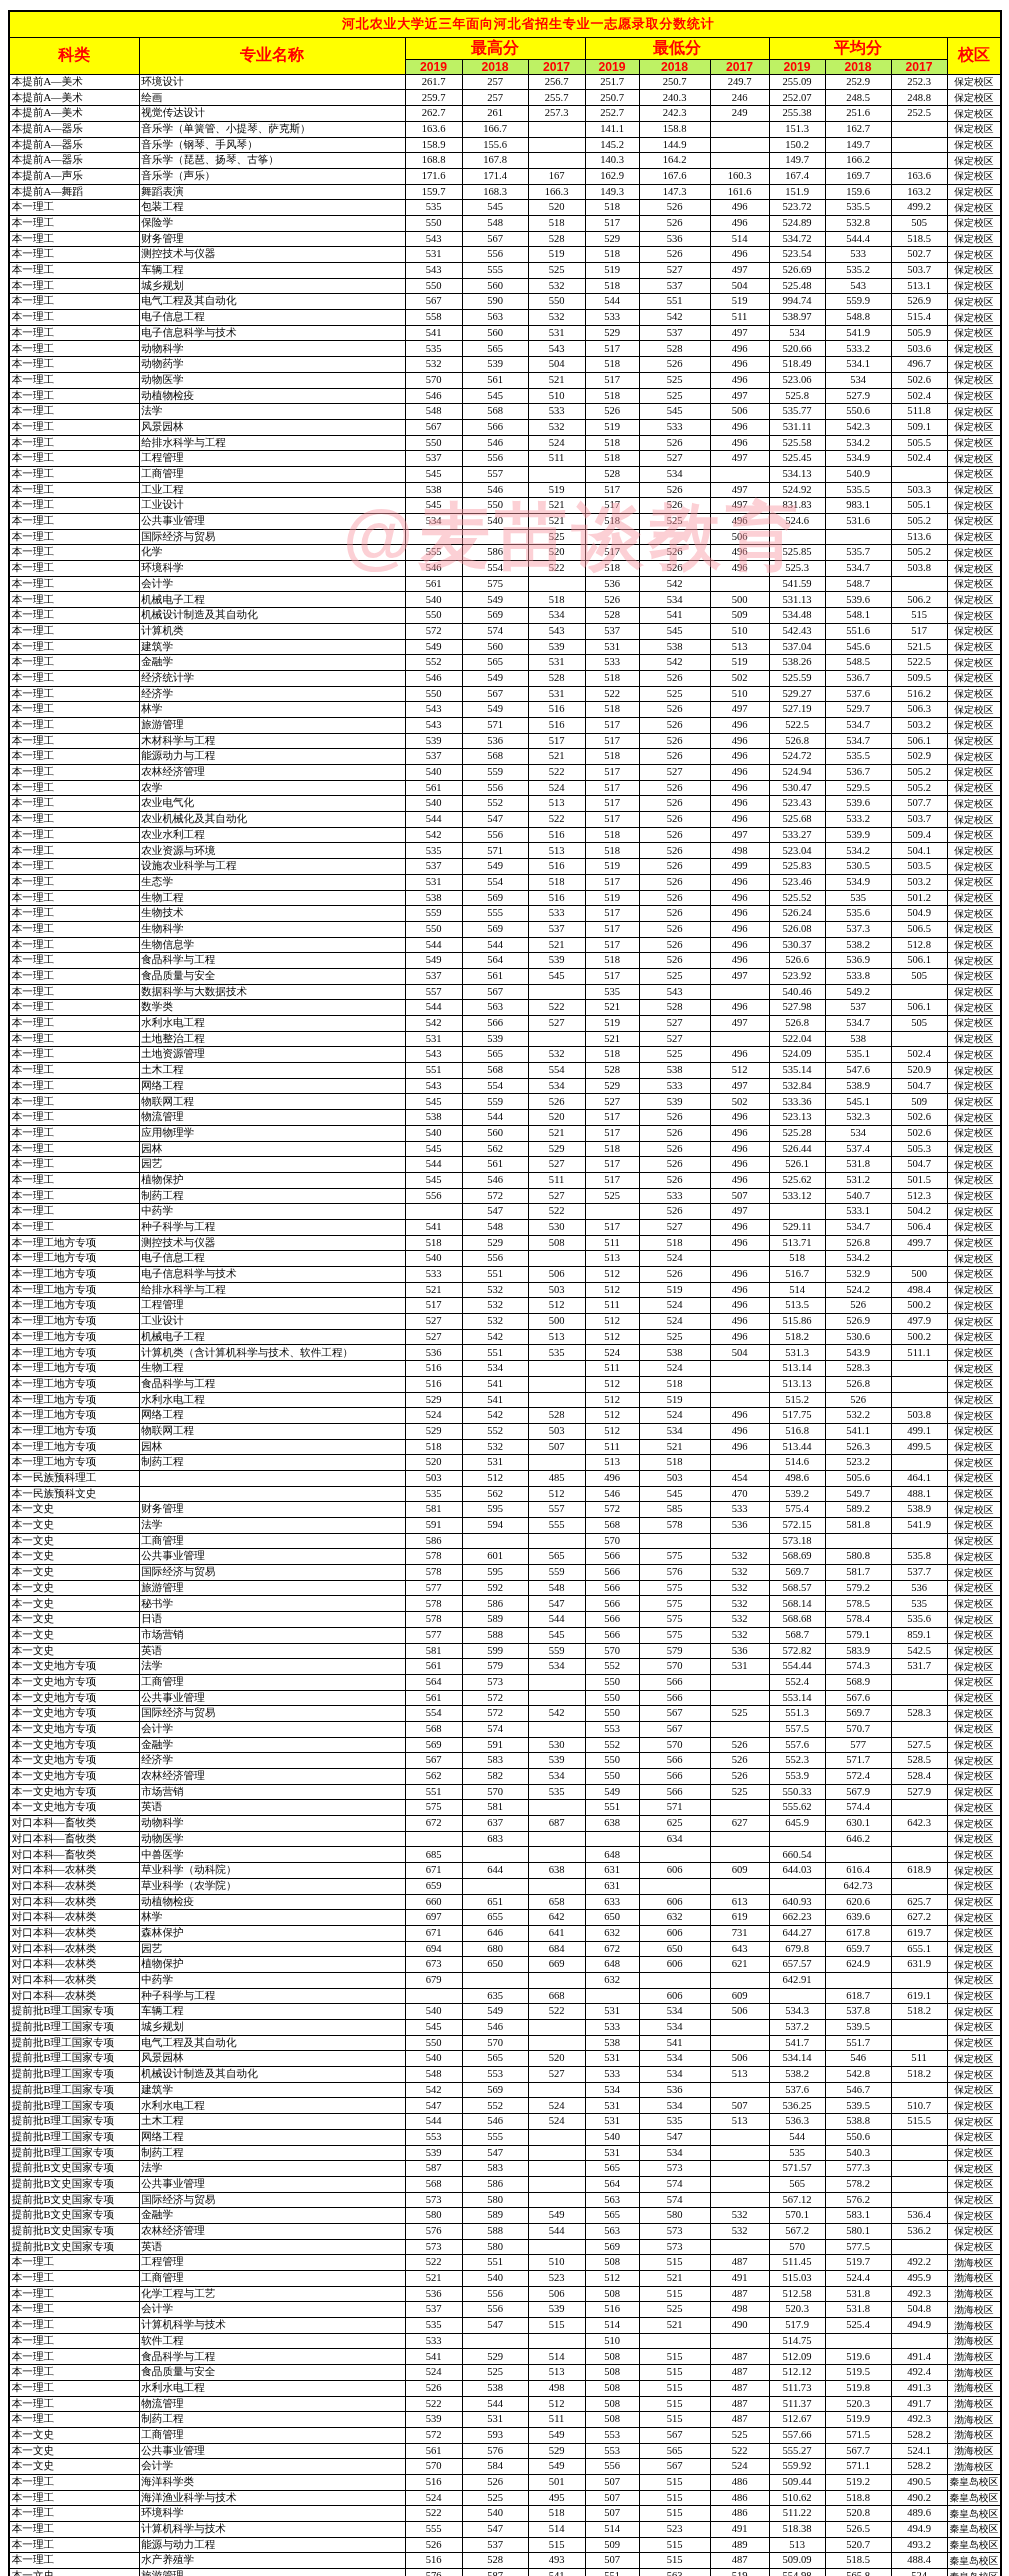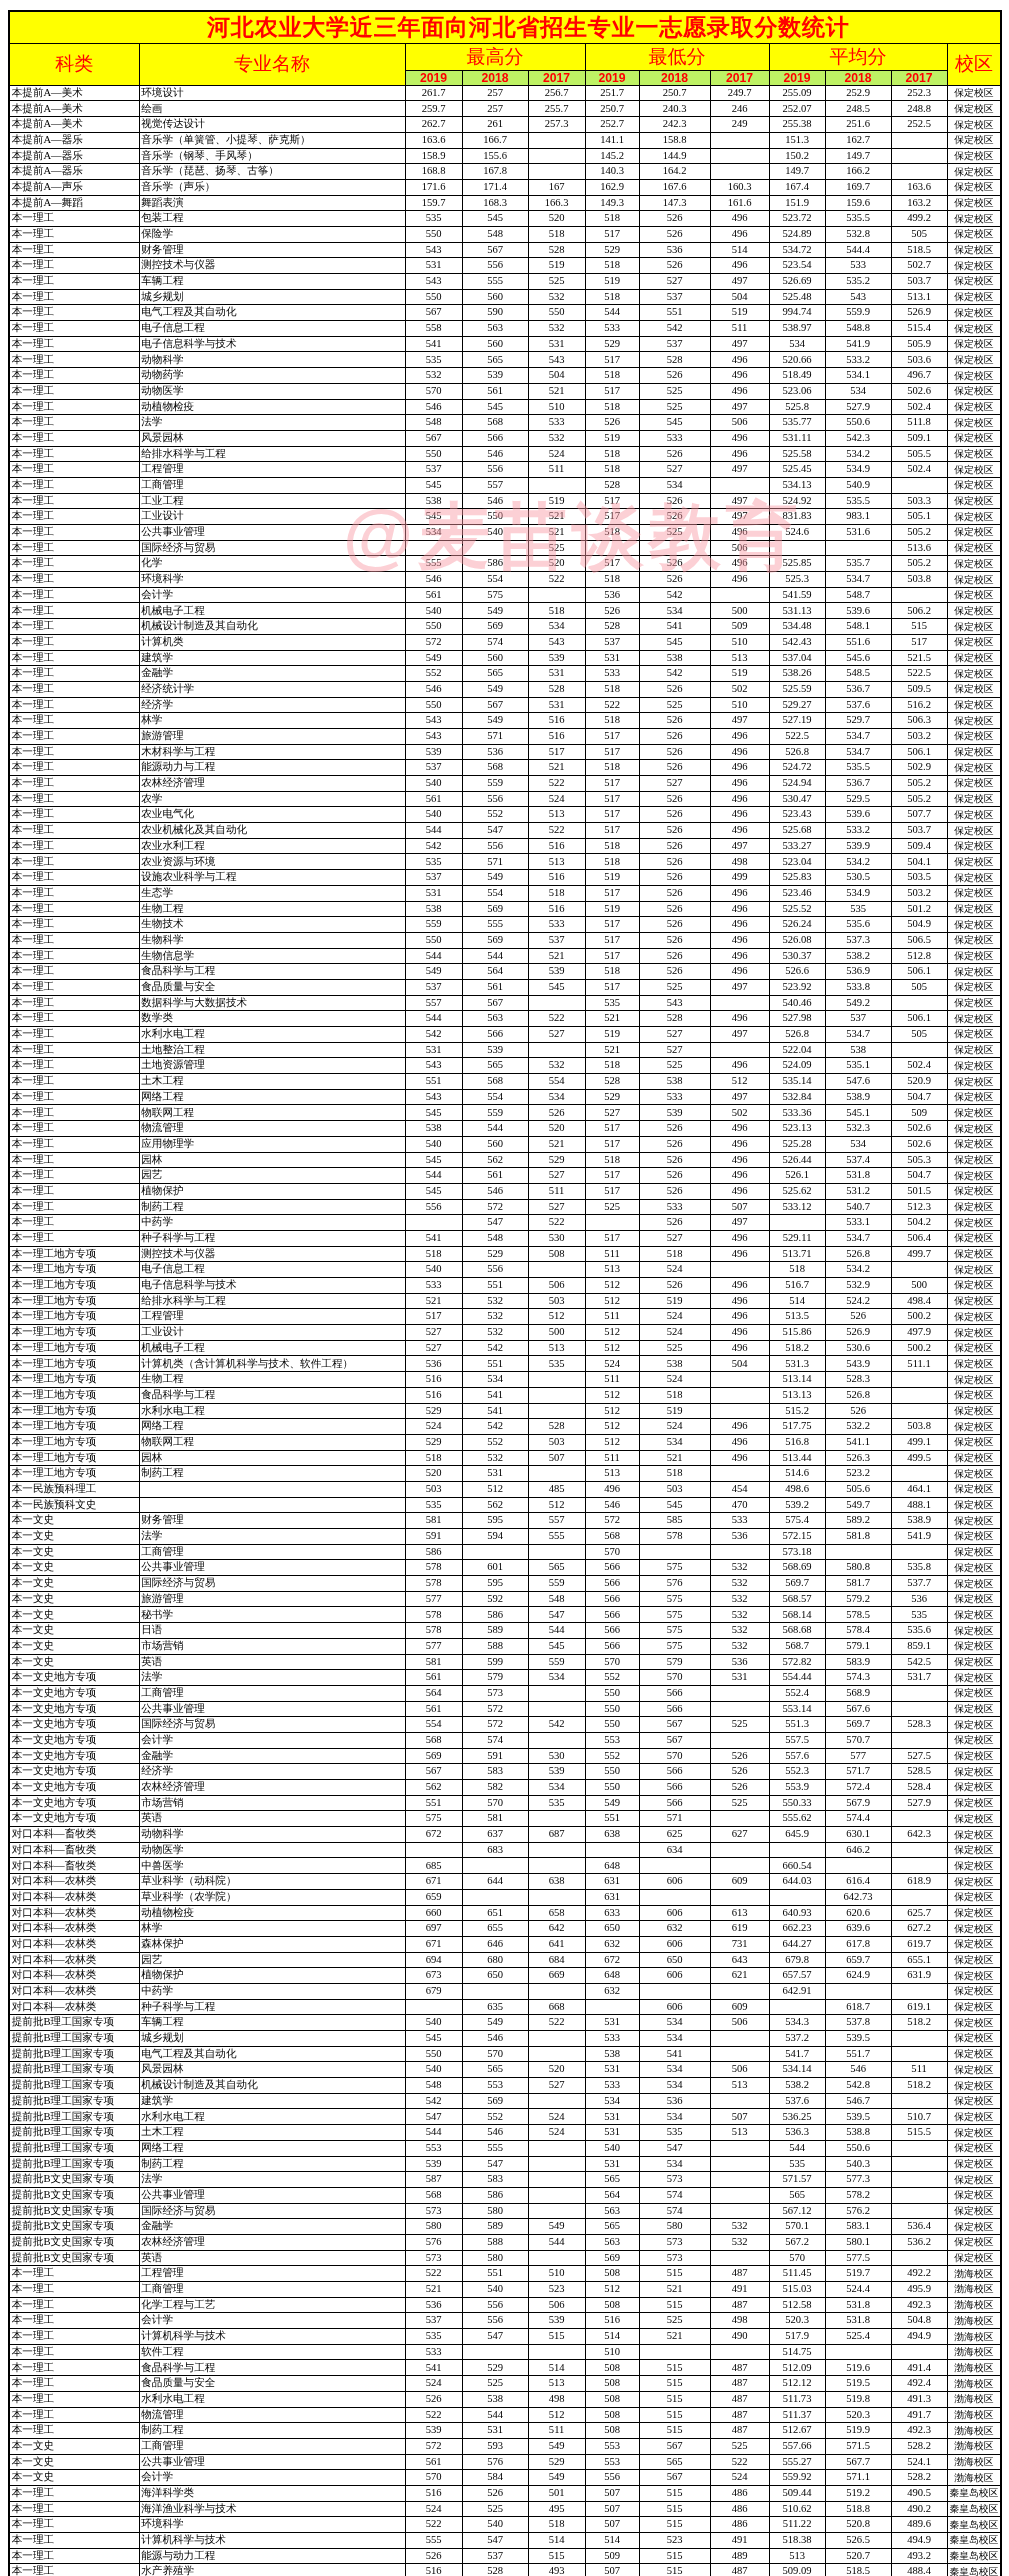--- a/index.html
+++ b/index.html
@@ -5,22 +5,22 @@
   html,body{margin:0;padding:0;background:#ffffff;}
   body{width:1009px;min-height:2576px;position:relative;font-family:"Liberation Sans",sans-serif;}
   .page{position:relative;padding:9.8px 7.3px 4.9px 8.1px;}
   table{border-collapse:collapse;table-layout:fixed;width:994px;border:2.4px solid #000;}
   col.c-cat{width:130px;} col.c-major{width:266px;}
   col.c-m19{width:57px;} col.c-m18{width:66px;} col.c-m17{width:57px;}
   col.c-n19{width:54px;} col.c-n18{width:71px;} col.c-n17{width:59px;}
   col.c-a19{width:56px;} col.c-a18{width:66px;} col.c-a17{width:56px;}
   col.c-camp{width:54px;}
   th,td{border:0.8px solid #000;padding:0 1.6px;overflow:hidden;white-space:nowrap;}
-  .title-row th{background:#FFFF00;color:#FF0000;font-size:23px;font-weight:bold;height:25px;text-align:center;letter-spacing:0.8px;padding-left:48px;}
-  .head-row th{background:#FFFF00;color:#FF0000;font-size:19px;font-weight:normal;text-align:center;height:19.5px;}
+  .title-row th{background:#FFFF00;color:#FF0000;font-size:13px;font-weight:bold;height:25px;text-align:center;letter-spacing:0.8px;padding-left:48px;}
+  .head-row th{background:#FFFF00;color:#FF0000;font-size:16px;font-weight:bold;text-align:center;height:19.5px;}
   .year-row th{background:#bef264;color:#FF0000;font-size:12.2px;font-weight:bold;text-align:center;height:14px;}
   tbody td{height:14.7px;font-size:10.6px;color:#000;font-family:"Liberation Serif","DejaVu Serif",serif;line-height:1;}
   tbody td.cat{text-align:left;font-size:10.6px;}
   tbody td.major{text-align:left;}
   tbody td.num{text-align:center;}
   tbody td.campus{text-align:center;font-size:9.8px;padding:0;}
   .foot-row td{height:16.3px;text-align:center;font-weight:bold;font-size:11.4px;font-family:"Liberation Sans",sans-serif;border:0.8px solid #000;}
   .watermark{position:absolute;left:343px;top:489px;font-size:72px;font-weight:bold;
     color:rgba(248,150,162,0.45);letter-spacing:4.9px;pointer-events:none;z-index:5;
     font-family:"Liberation Sans",sans-serif;white-space:nowrap;}

